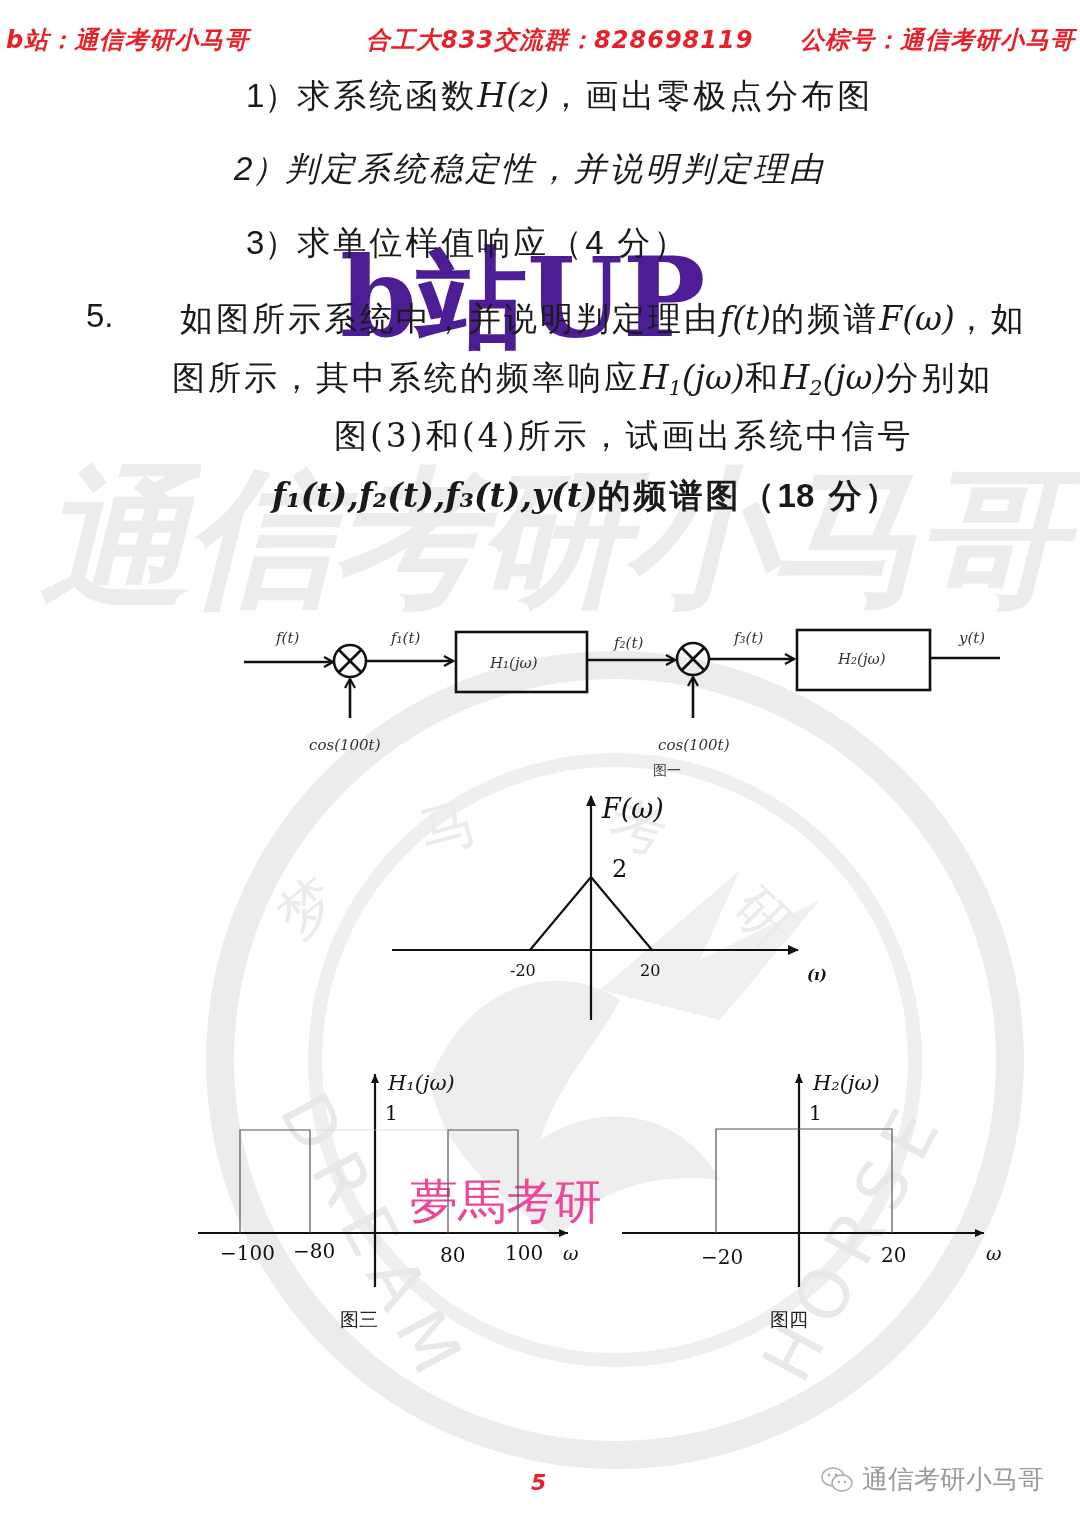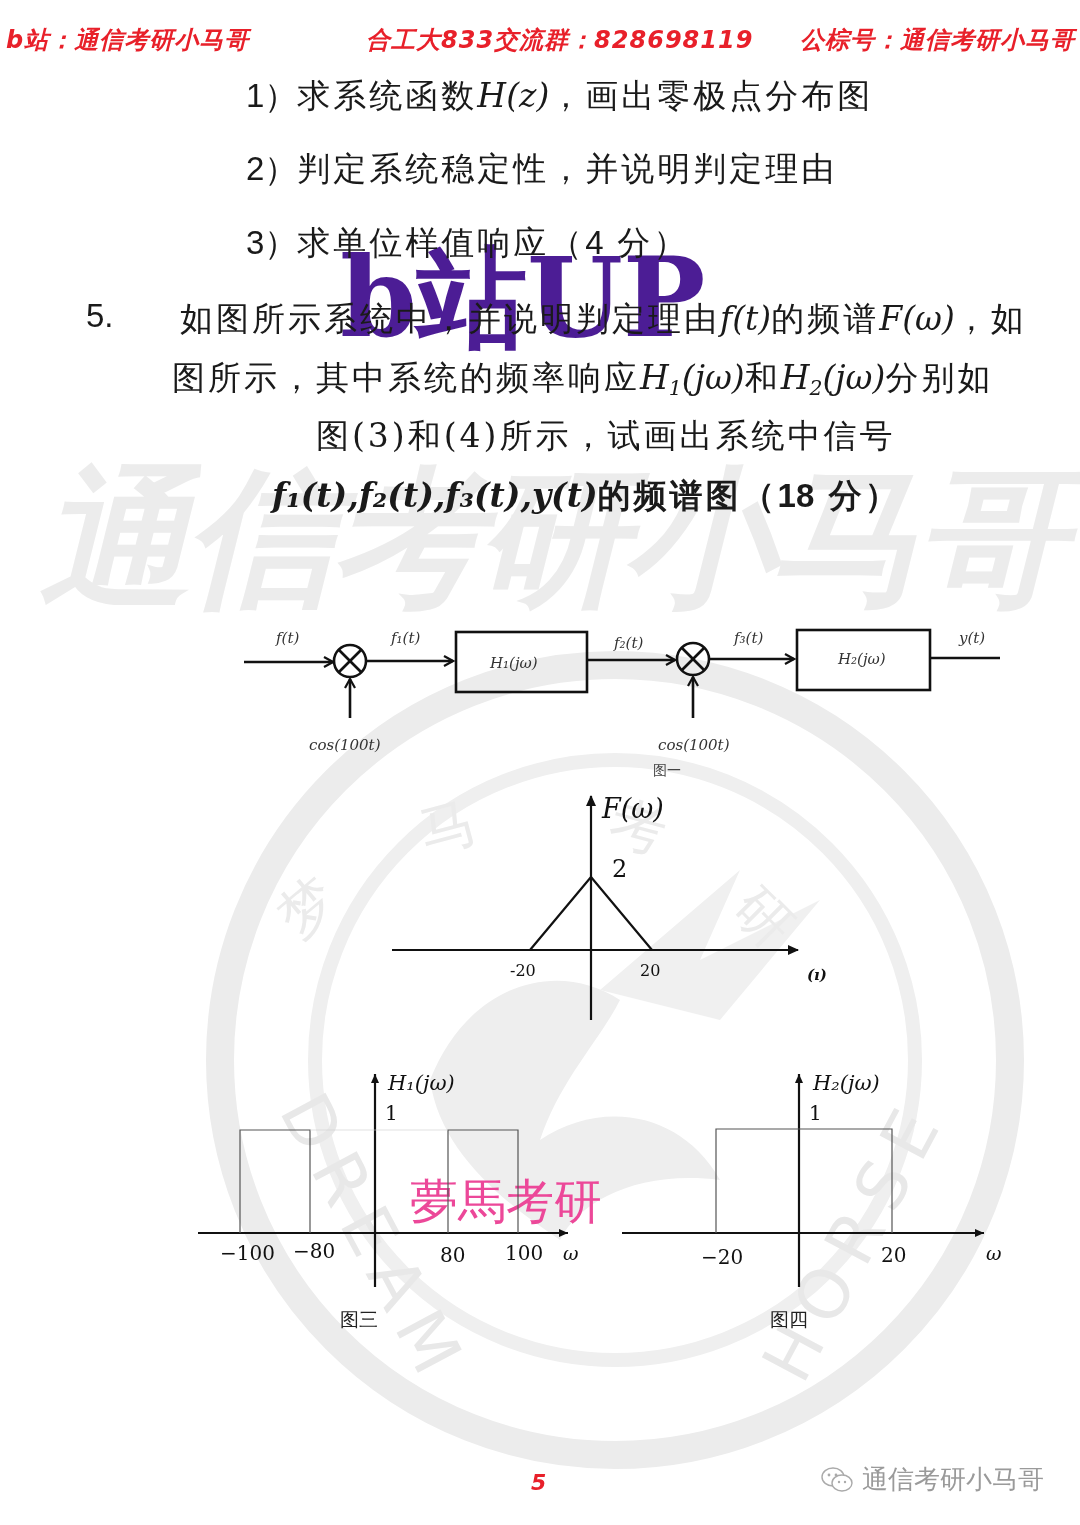--- a/index.html
+++ b/index.html
@@ -36,35 +36,35 @@
   <div class="wm" style="left:700px;top:1200px;font-size:68px;font-family:'DejaVu Sans',sans-serif;transform:rotate(-62deg);letter-spacing:14px;color:#e8e8e8;">HORSE</div>
 </div>
 
 <div class="hdr" style="left:6px;text-align:right;">b站：通信考研小马哥</div>
 <div class="hdr" style="left:366px;">合工大833交流群：828698119</div>
 <div class="hdr" style="left:800px;">公棕号：通信考研小马哥</div>
 
 <div class="line" style="left:246px;top:74px;">
   <span class="num">1）</span><span>求系统函数</span><span class="m">H(z)</span><span>，画出零极点分布图</span>
 </div>
-<div class="line" style="left:246px;top:147px;">
+<div class="line" style="left:234px;top:147px;font-style:italic;">
   <span class="num">2）</span><span>判定系统稳定性，并说明判定理由</span>
 </div>
 <div class="line" style="left:246px;top:221px;">
   <span class="num">3）</span><span>求单位样值响应（</span><span class="num">4</span><span> 分）</span>
 </div>
 
 <div class="line num" style="left:86px;top:297px;">5.</div>
 <div class="line" style="left:180px;top:297px;">
   <span>如图所示系统中，并说明判定理由</span><span class="m">f(t)</span><span>的频谱</span><span class="m">F(ω)</span><span>，如</span>
 </div>
 <div class="line" style="left:172px;top:356px;">
   <span>图所示，其中系统的频率响应</span><span class="m"><span>H</span><sub>1</sub><span>(jω)</span></span><span>和</span><span class="m"><span>H</span><sub>2</sub><span>(jω)</span></span><span>分别如</span>
 </div>
-<div class="line" style="left:316px;top:414px;">图(3)和(4)所示，试画出系统中信号</div>
+<div class="line" style="left:334px;top:414px;">图(3)和(4)所示，试画出系统中信号</div>
 <div class="line" style="left:272px;top:474px;font-weight:bold;">
   <span class="m">f₁(t)</span><span class="m">,</span><span class="m">f₂(t)</span><span class="m">,</span><span class="m">f₃(t)</span><span class="m">,</span><span class="m">y(t)</span><span>的频谱图（</span><span class="num">18</span><span> 分）</span>
 </div>
 
 <svg class="abs" style="left:0;top:600px" width="1080" height="190">
   <defs>
     <marker id="ah" markerWidth="12" markerHeight="12" refX="10" refY="6" orient="auto" markerUnits="userSpaceOnUse">
       <path d="M1 1 L10 6 L1 11" fill="none" stroke="#111" stroke-width="2.2"></path>
     </marker>
   </defs>

